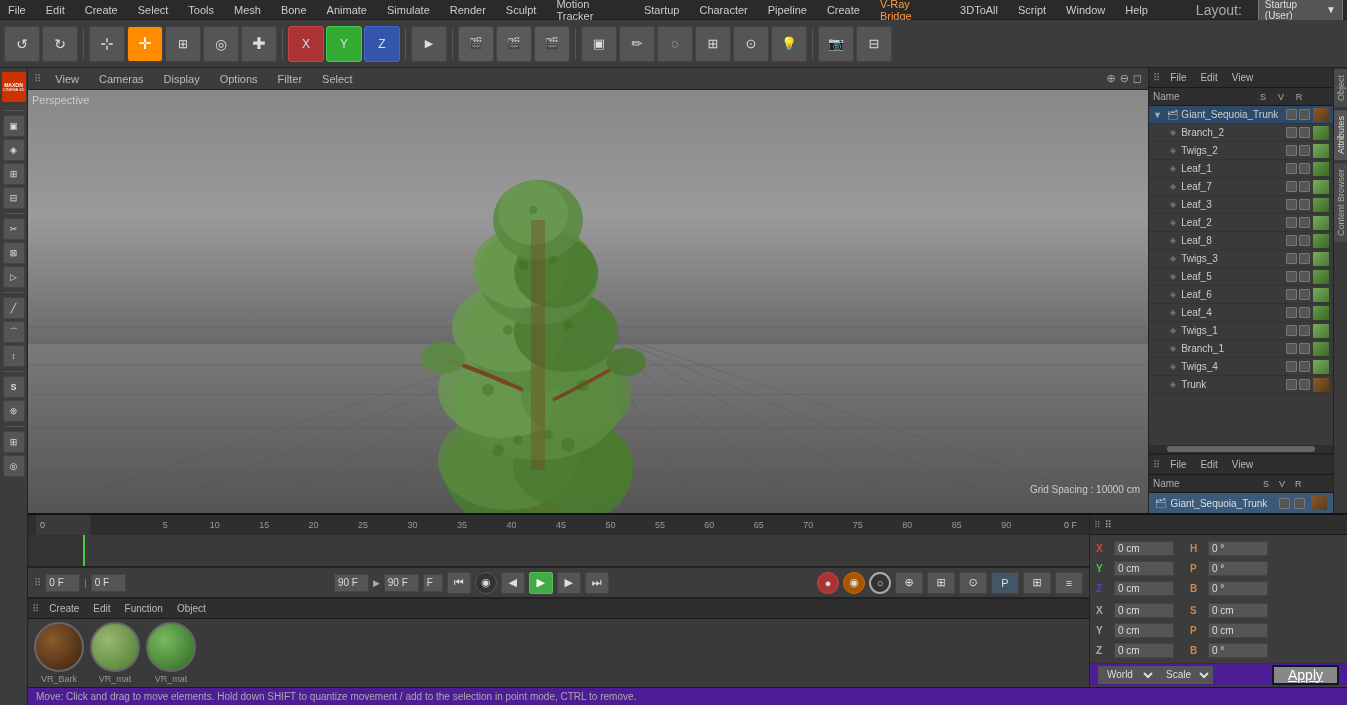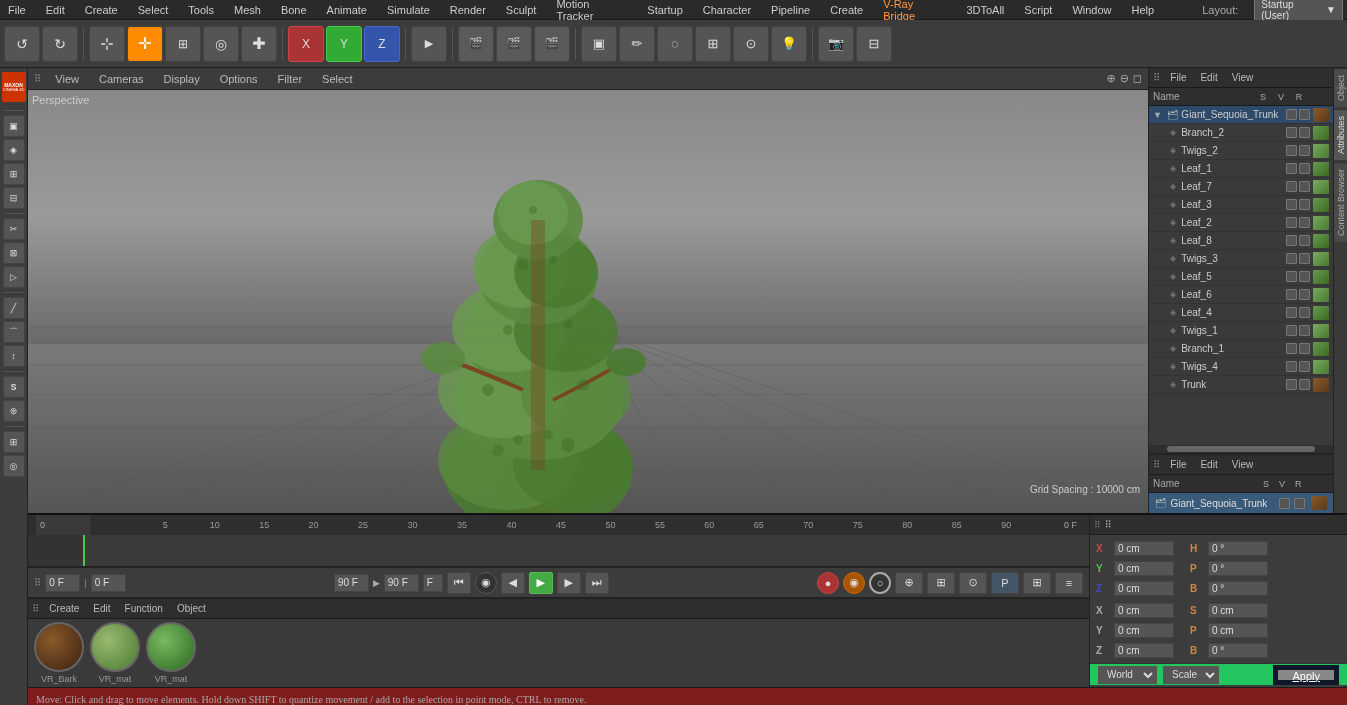--- a/index.html
+++ b/index.html
@@ -339,58 +339,56 @@
       color: #ddd;
       font-size: 10px;
       width: 60px;
       height: 15px;
       padding: 0 3px;
     }
 
     
     #world-row {
       height: 22px;
-      background: #22c55e;
+      background: #4c1d95;
       display: flex;
       align-items: center;
       padding: 0 8px;
-      gap: 6px;
       border-top: 1px solid #333;
     }
     .world-select {
       background: #555;
       border: 1px solid #555;
       color: #ddd;
       font-size: 10px;
       height: 18px;
       padding: 0 4px;
     }
     .apply-btn {
       background: #888;
-      border: 5px solid #0f172a;
+      border: 2px solid #0f172a;
       color: #fff;
-      font-size: 11px;
+      font-size: 14px;
       height: 20px;
       padding: 0 14px;
       cursor: pointer;
       margin-left: auto;
       text-decoration: underline;
     }
 
     
     #status-bar {
       height: 18px;
-      background: #7f1d1d;
-      display: flex;
-      align-items: flex-end;
+      background: #4c1d95;
+      display: flex;
+      align-items: center;
       padding: 0 8px;
       border-top: 1px solid #1a1a1a;
       color: #aaa;
       font-size: 10px;
-      font-family: Liberation Serif, serif;
     }
     #attr-tabs {
       height: 20px;
       background: #2e2e2e;
       display: flex;
       align-items: center;
       padding: 0 4px;
       gap: 6px;
       border-bottom: 1px solid #1a1a1a;
     }
@@ -443,21 +441,21 @@
     <span class="menu-item">Startup</span>
     <span class="menu-item">Character</span>
     <span class="menu-item">Pipeline</span>
     <span class="menu-item">Create</span>
     <span class="menu-item" style="color:#ff9944;">V-Ray Bridge</span>
     <span class="menu-item">3DToAll</span>
     <span class="menu-item">Script</span>
     <span class="menu-item">Window</span>
     <span class="menu-item">Help</span>
     <span class="menu-spacer"></span>
-    <span style="font-size:11px;color:#aaa;margin-right:4px;margin-left:20px;">Layout:</span>
+    <span style="font-size:14px;color:#aaa;margin-right:4px;margin-left:20px;">Layout:</span>
     <div class="layout-box">
       <span>Startup (User)</span>
       <span>▼</span>
     </div>
   </div>
 
   <div id="toolbar">
     <div class="toolbar-btn">↺</div>
     <div class="toolbar-btn">↻</div>
     <div class="toolbar-sep"></div>

